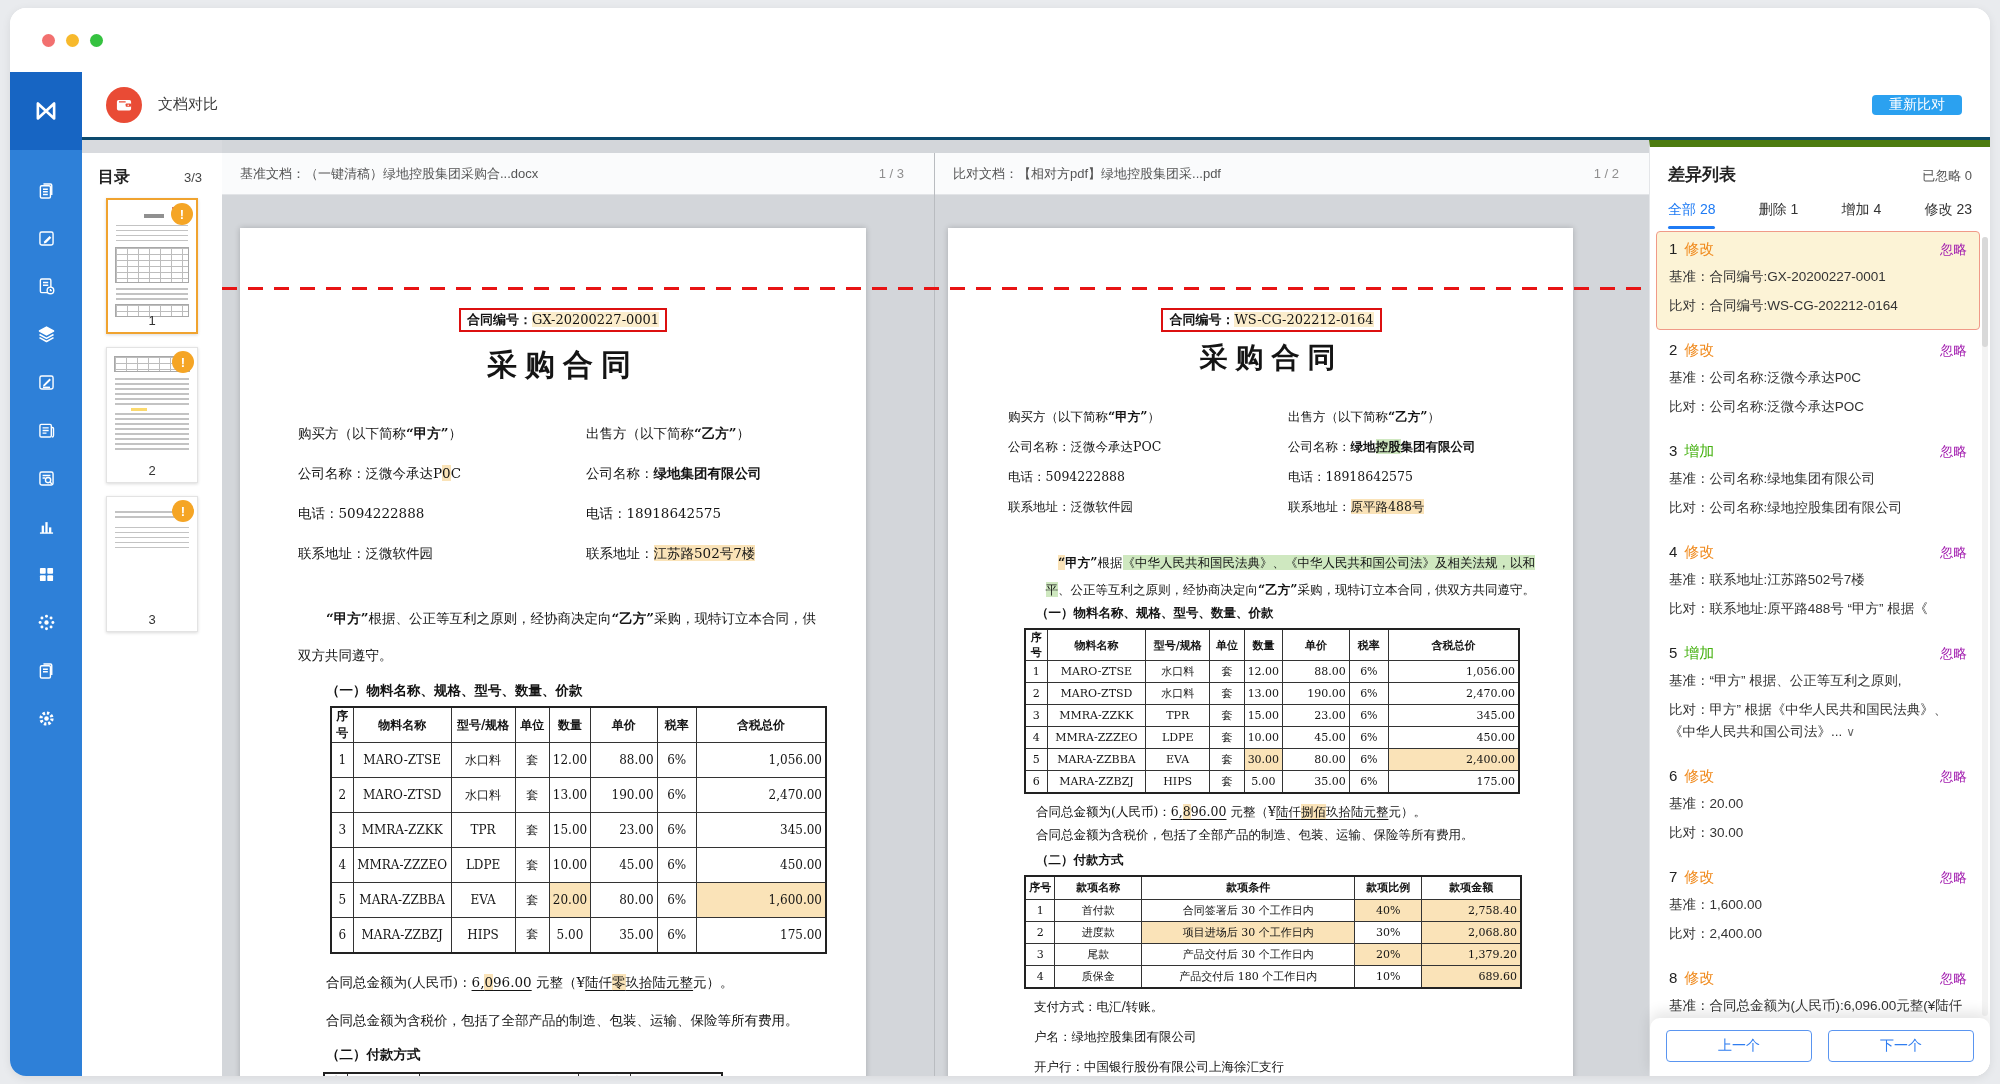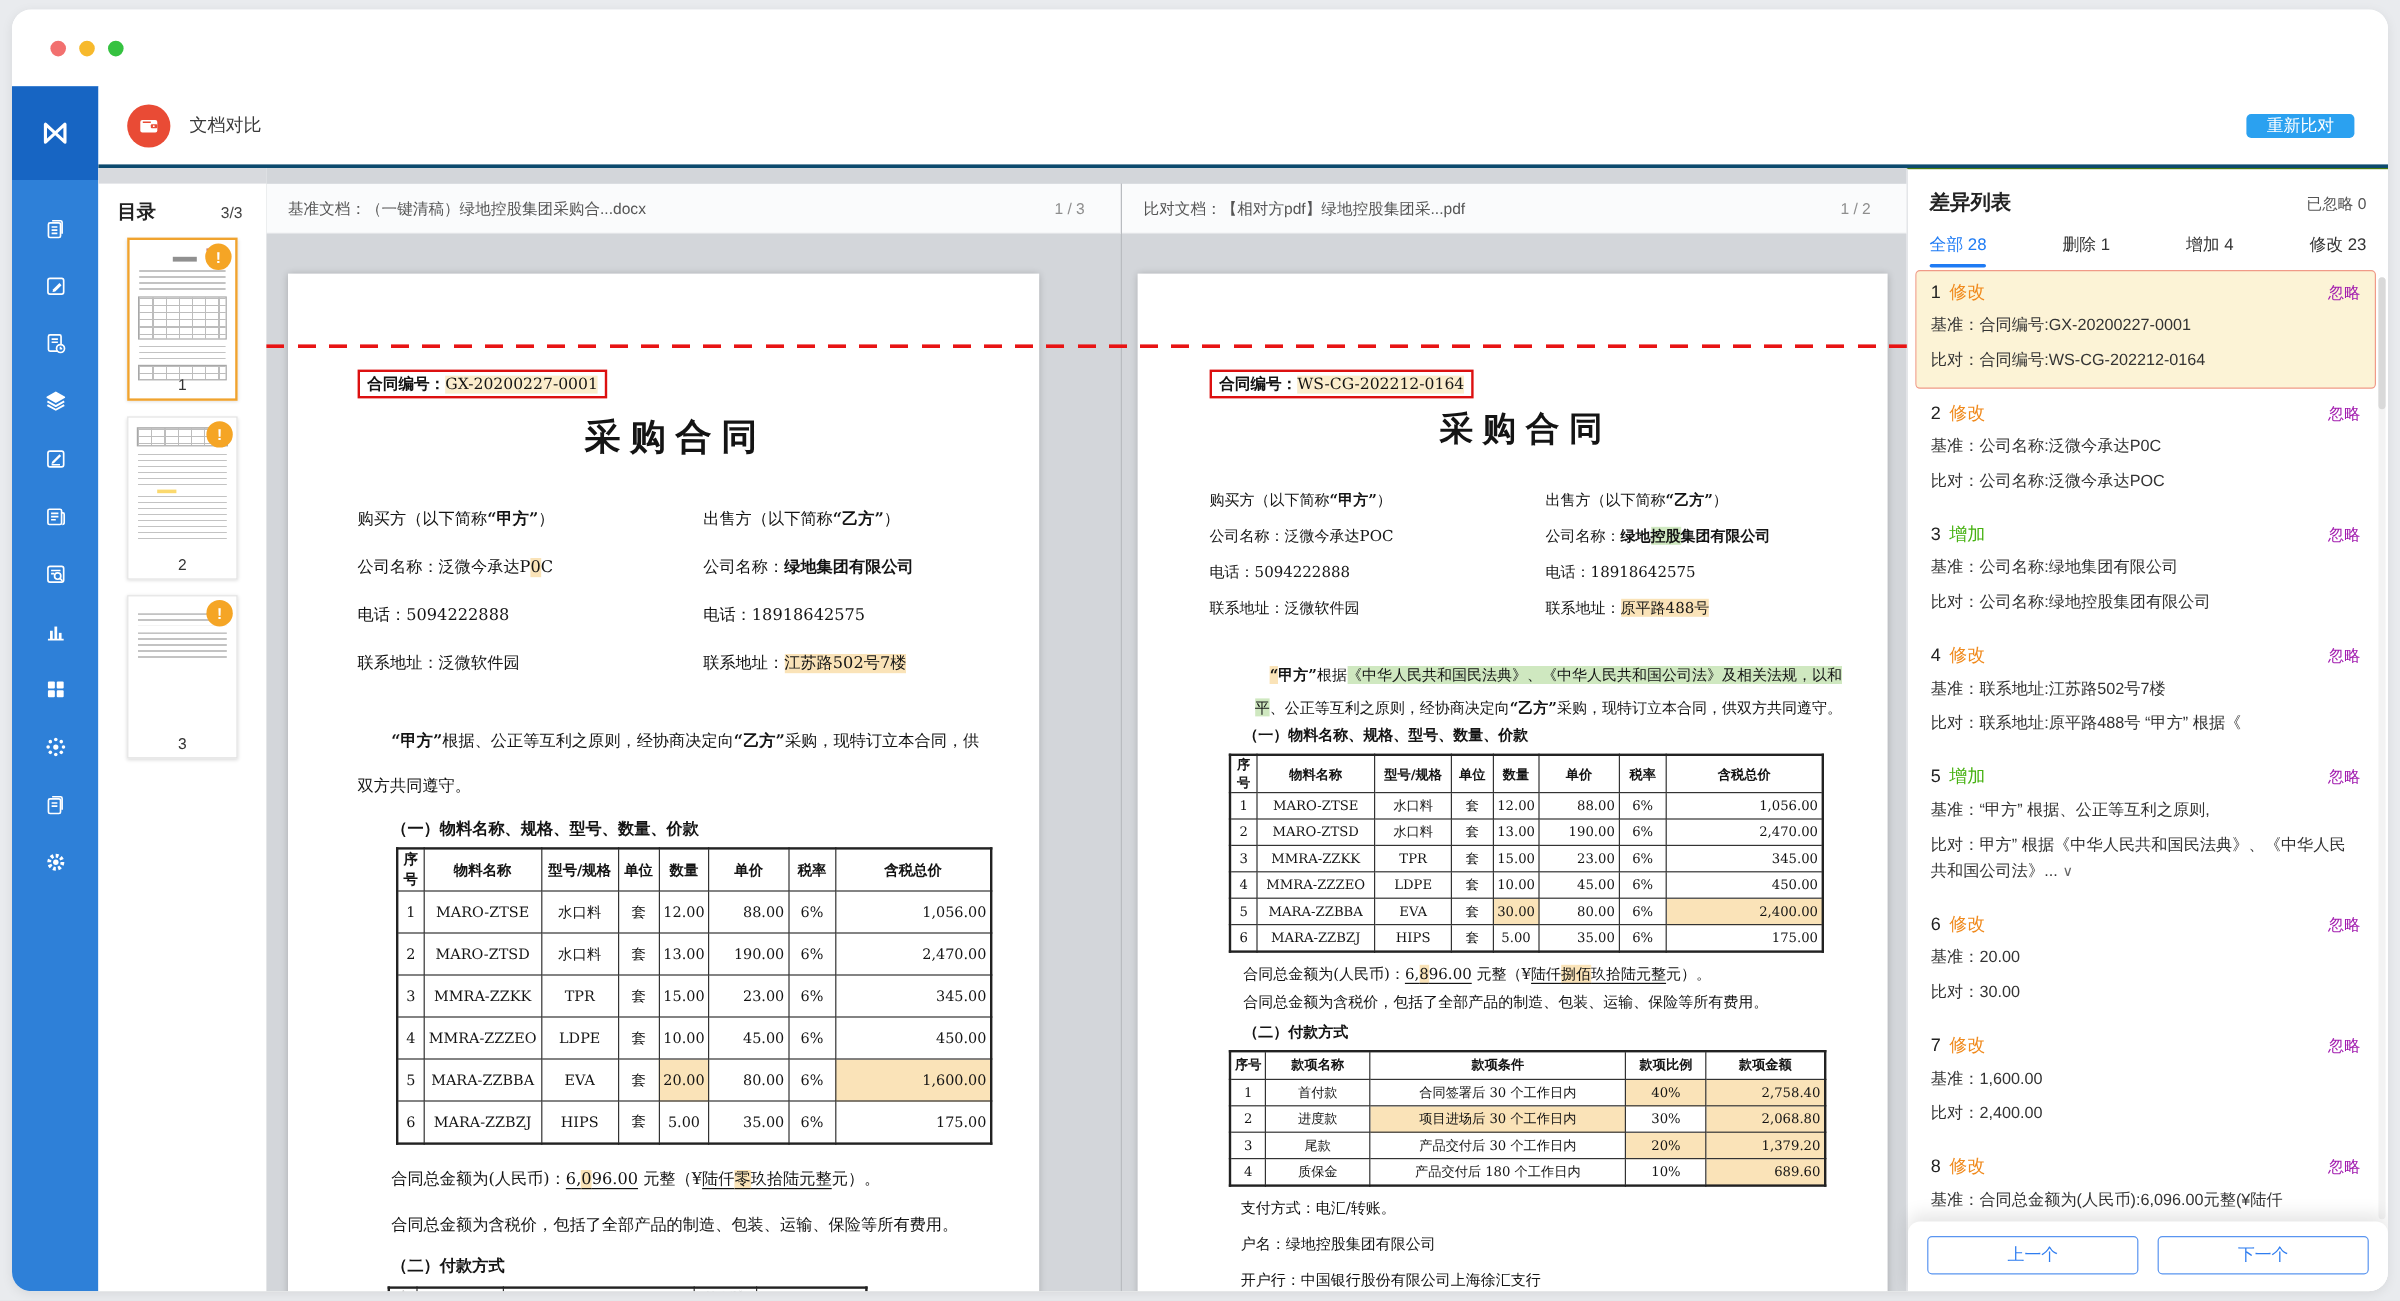--- a/index.html
+++ b/index.html
@@ -47,21 +47,21 @@
   .dpanel.left { width:713px; border-right:1px solid #b9bcc0; flex:none;}
   .dpanel.right { flex:1; }
   .dp-head { height:42px; background:#fafbfc; border-bottom:1px solid #e2e4e7; display:flex; align-items:center; justify-content:space-between; padding:0 30px 0 18px; }
   .dp-title { font-size:13px; color:#555; }
   .dp-pageno { font-size:13px; color:#8e8e8e; }
   .dashline { position:absolute; left:0; right:0; top:147px; height:3px; z-index:6;
      background:repeating-linear-gradient(90deg,#e81414 0 15px, transparent 15px 26px); }
   .page { position:relative; background:#fff; box-shadow:0 0 6px rgba(0,0,0,.2); font-family:"DejaVu Serif","Liberation Serif",serif; color:#141414; z-index:1; }
   .page.base { width:626px; margin:33px 0 0 18px; height:900px; padding:80px 38px 0 58px; font-size:13.5px; }
   .page.cmp  { width:625px; margin:33px 0 0 13px; height:900px; padding:80px 38px 0 60px; font-size:12.5px; }
-  .cno-row { text-align:left; }
+  .cno-row { text-align:center; }
   .cno-box { display:inline-block; border:2px solid #dc1010; padding:1px 6px; font-size:13px; white-space:nowrap; }
   .cno-box .val { background:#fbedcc; }
   .doc-title { text-align:center; font-weight:700; letter-spacing:8px; }
   .page.base .doc-title { margin-top:14px; font-size:30px; line-height:38px; }
   .page.cmp  .doc-title { margin-top:8px;  font-size:28px; line-height:36px; }
   .party { display:grid; }
   .page.base .party { margin-top:36px; grid-template-columns:288px auto; row-gap:14px; line-height:26px; }
   .page.cmp  .party { margin-top:30px; grid-template-columns:280px auto; row-gap:8px;  line-height:22px; }
   .intro { text-indent:28px; }
   .page.base .intro { margin-top:34px; line-height:37px; }
@@ -84,21 +84,21 @@
   .hl  { background:#fae3b8; }
   .ghl { background:#cfe8c0; }
   .u { text-decoration:underline; text-underline-offset:3px; }
   .b { font-weight:700; }
   .totline { padding-left:28px; }
   .page.base .totline { margin-top:20px; } .page.cmp .totline { margin-top:10px; }
   .taxline { padding-left:28px; }
   .page.base .taxline { margin-top:20px; } .page.cmp .taxline { margin-top:6px; }
   .payline { padding-left:26px; line-height:24px; margin-top:6px; }
   
-  .diffpanel { width:401px; background:#fff; border-left:1px solid #e4e6e9; border-top:1px solid #4d7c0f; position:relative; flex:none;text-decoration:underline; }
+  .diffpanel { width:341px; background:#fff; border-left:1px solid #e4e6e9; border-top:7px solid #4d7c0f; position:relative; flex:none;text-decoration:underline; }
   .dtitle-row { position:absolute; top:16px; left:18px; right:18px; display:flex; justify-content:space-between; align-items:baseline; }
   .dtitle { font-size:17px; font-weight:700; color:#222; }
   .dignored { font-size:13px; color:#555; }
   .dtabs { position:absolute; top:54px; left:18px; right:18px; display:flex; justify-content:space-between; }
   .dtab { font-size:14px; color:#333; cursor:pointer; }
   .dtab.active { color:#1f7bf4; }
   .dtab.active::after { content:""; display:block; height:3px; background:#1f7bf4; border-radius:2px; margin-top:7px; }
   .dlist { position:absolute; top:84px; left:6px; right:10px; bottom:56px; overflow:hidden; }
   .ditem { padding:8px 12px 12px; border:1px solid transparent; margin-bottom:2px; cursor:pointer; }
   .ditem.sel { background:#fcf3d6; border:1px solid #f09a88; border-radius:4px; }

